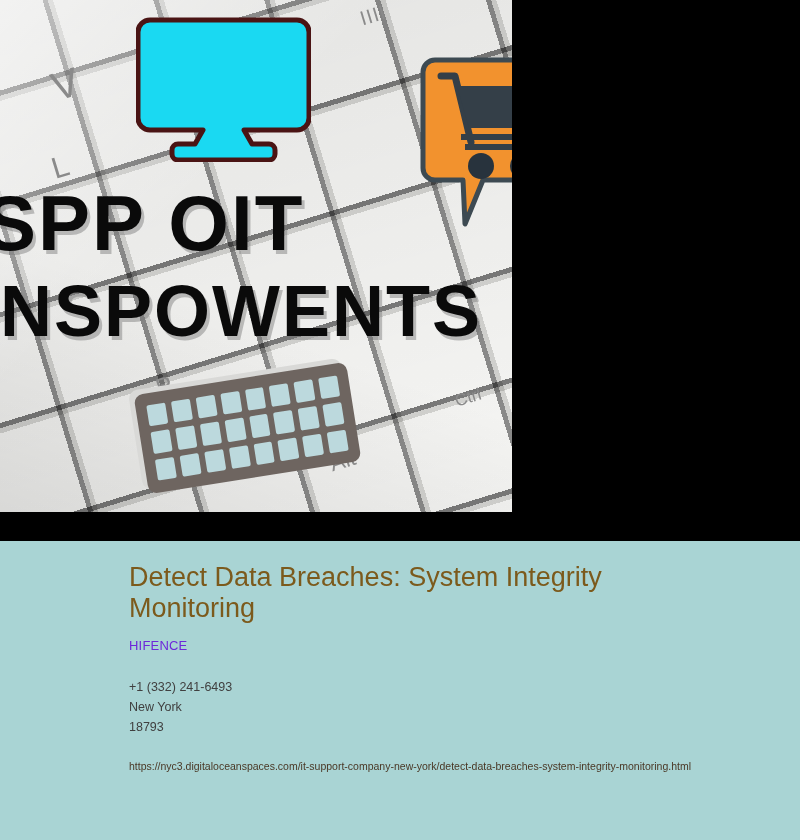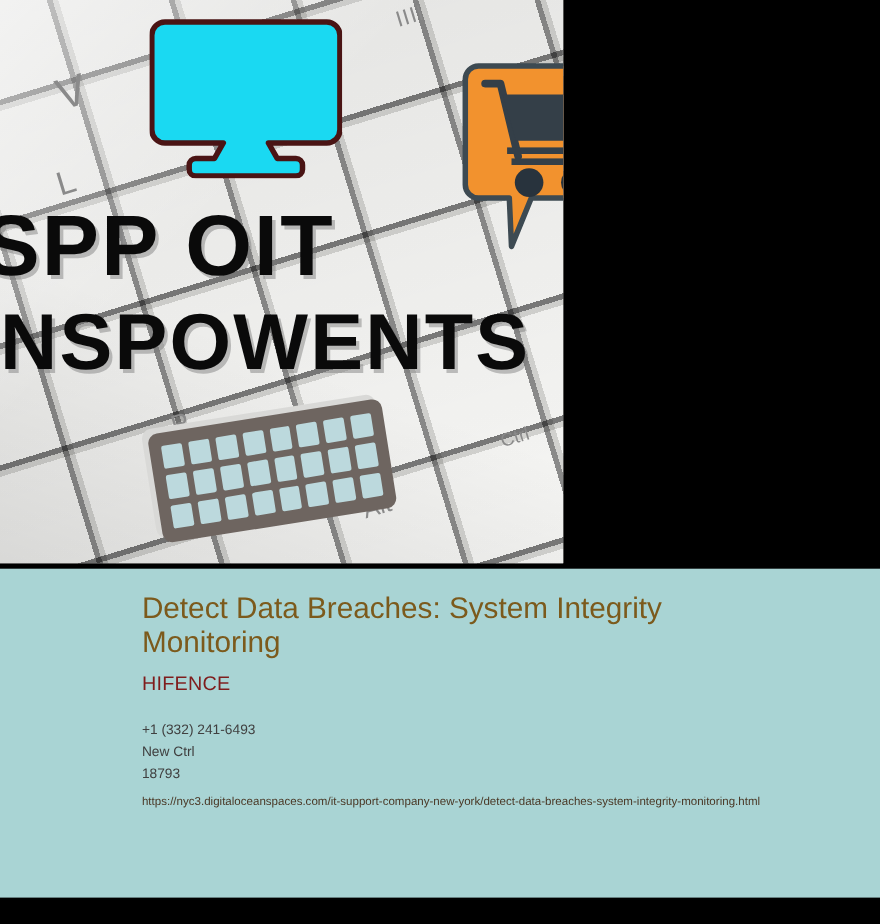--- a/index.html
+++ b/index.html
@@ -162,21 +162,21 @@
   .art-text.line2 {
     left: -22px;
     top: 270px;
     font-size: 72px;
   }
 
   
   #info-panel {
     position: absolute;
     left: 0;
-    top: 517px;
+    top: 541px;
     width: 800px;
     height: 299px;
     background: #a9d4d4;
   }
 
   #info-inner {
     position: absolute;
     left: 129px;
     top: 21px;
     right: 20px;
@@ -191,39 +191,39 @@
     line-height: 31px;
     color: #7c5a1c;
     max-width: 600px;
   }
 
   #company-name {
     margin: 0;
     padding: 0;
     margin-top: 12px;
     font-family: "Liberation Sans", sans-serif;
-    font-size: 18px;
+    font-size: 13px;
     font-weight: normal;
     line-height: 19px;
-    color: #7f1d1d;
+    color: #6d28d9;
     letter-spacing: 0.2px;
   }
 
   #contact-block {
     margin-top: 22px;
   }
   .contact-line {
     font-family: "Liberation Sans", sans-serif;
     font-size: 12.5px;
     line-height: 20px;
     color: #404040;
   }
 
   #source-url {
-    margin-top: 9px;
+    margin-top: 22px;
     font-family: "Liberation Sans", sans-serif;
     font-size: 10.5px;
     line-height: 15px;
     color: #4a3826;
     word-break: break-all;
   }
 </style>
 </head>
 <body>
 
@@ -300,21 +300,21 @@
 
   <div id="info-panel">
     <div id="info-inner">
 
       <h1 id="page-title">Detect Data Breaches: System Integrity Monitoring</h1>
 
       <h2 id="company-name">HIFENCE</h2>
 
       <div id="contact-block">
         <div class="contact-line">+1 (332) 241-6493</div>
-        <div class="contact-line">New Ctrl</div>
+        <div class="contact-line">New York</div>
         <div class="contact-line">18793</div>
         <div id="source-url">https://nyc3.digitaloceanspaces.com/it-support-company-new-york/detect-data-breaches-system-integrity-monitoring.html</div>
       </div>
 
     </div>
   </div>
 
 </div>
 
 </body></html>

